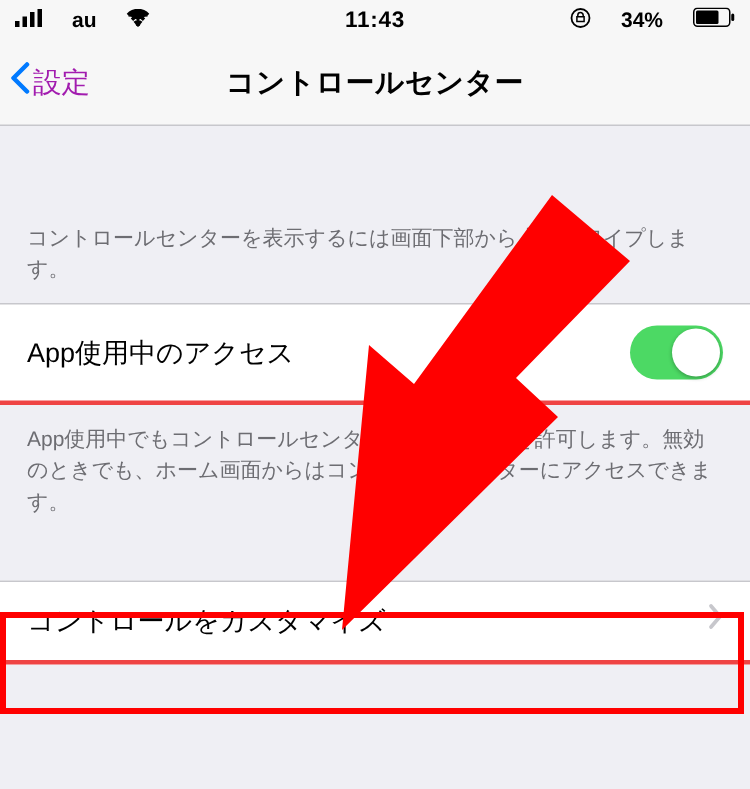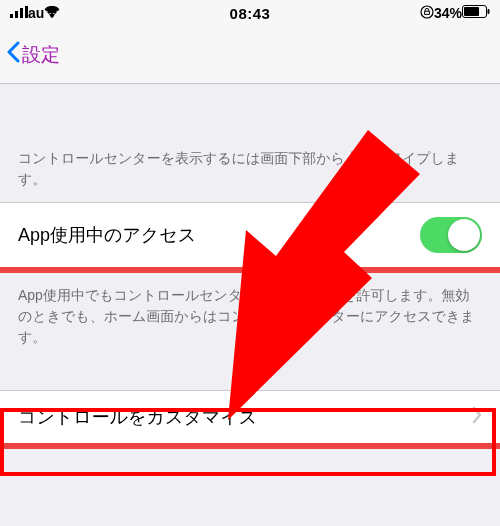--- a/index.html
+++ b/index.html
@@ -16,21 +16,21 @@
     .statusbar {
       height: 26px;
       display: flex;
       align-items: center;
       justify-content: space-between;
       padding: 0 10px;
       font-size: 14px;
       font-weight: 600;
       background: #f7f7f7;
     }
-    .sb-left, .sb-right { display: flex; align-items: center; gap: 0; }
+    .sb-left, .sb-right { display: flex; align-items: center; gap: 20px; }
     .sb-center { position: absolute; left: 50%; transform: translateX(-50%); font-size: 15px; font-weight: 700; letter-spacing: .5px; }
 
     
     .navbar {
       height: 58px;
       background: #f7f7f7;
       border-bottom: 1px solid #c7c7cc;
       display: flex;
       align-items: center;
       position: relative;
@@ -57,21 +57,21 @@
       padding: 12px 18px;
       font-size: 14px;
       color: #6d6d72;
       line-height: 1.5;
     }
 
     
     .cell {
       background: #fff;
       border-top: 1px solid #c7c7cc;
-      border-bottom: 6px solid #ef4444;
+      border-bottom: 3px solid #ef4444;
       padding: 14px 18px;
       display: flex;
       align-items: center;
       justify-content: space-between;
       font-size: 18px;
     }
     .cell-label { font-weight: 400; }
 
     
     .switch {
@@ -131,21 +131,21 @@
     <span>au</span>
     <span>
       <svg width="16" height="12" viewBox="0 0 16 12">
           <path d="M8 12 L5 8.5 A5 5 0 0 1 11 8.5 Z M8 8 A9 9 0 0 0 1.5 5 L3 3.3 A7 7 0 0 1 13 3.3 L14.5 5 A9 9 0 0 0 8 8 Z" fill="#000"></path>
           <circle cx="8" cy="10" r="1.6" fill="#000"></circle>
           <path d="M3.2 6.3 A6 6 0 0 1 12.8 6.3 L11.2 8 A4 4 0 0 0 4.8 8 Z" fill="#000"></path>
           <path d="M0.5 3.2 A10 10 0 0 1 15.5 3.2 L14 4.8 A8 8 0 0 0 2 4.8 Z" fill="#000"></path>
         </svg>
     </span>
   </div>
-  <div class="sb-center">08:43</div>
+  <div class="sb-center">11:43</div>
   <div class="sb-right">
     <span>
       <svg width="14" height="14" viewBox="0 0 14 14">
           <circle cx="7" cy="7" r="6" fill="none" stroke="#000" stroke-width="1.2"></circle>
           <path d="M5.2 6.2 V5.2 A1.8 1.8 0 0 1 8.8 5.2 V6.2 M4.6 6.2 H9.4 V9.4 H4.6 Z" fill="none" stroke="#000" stroke-width="1"></path>
         </svg>
     </span>
     <span>34%</span>
     <span>
       <svg width="28" height="13" viewBox="0 0 28 13">
@@ -159,20 +159,21 @@
 
 <div class="navbar">
   <div class="back-btn">
     <span>
       <svg width="14" height="22" viewBox="0 0 14 22">
           <polyline points="12,2 3,11 12,20" fill="none" stroke="#007aff" stroke-width="3" stroke-linecap="round" stroke-linejoin="round"></polyline>
         </svg>
     </span>
     <span>設定</span>
   </div>
+  <div class="nav-title">コントロールセンター</div>
 </div>
 
 <div class="spacer-top"></div>
 <div class="section-footer">コントロールセンターを表示するには画面下部から上にスワイプします。</div>
 
 <div class="cell">
   <span class="cell-label">App使用中のアクセス</span>
   <div class="switch">
     <div class="switch-knob"></div>
   </div>

